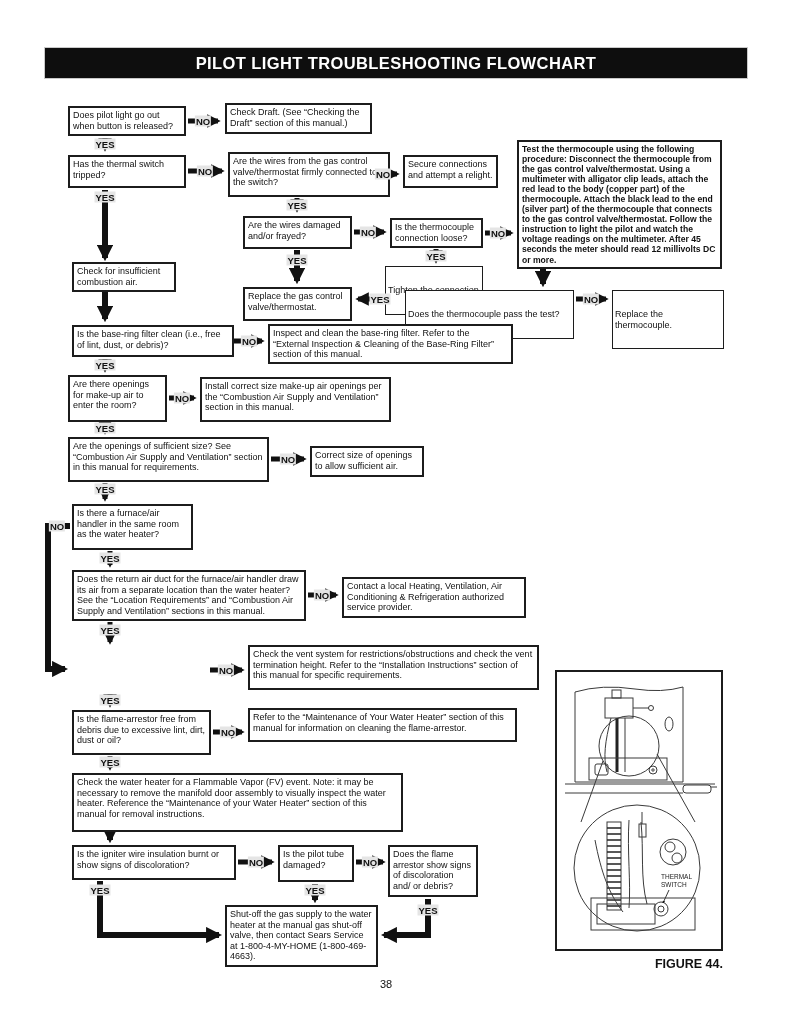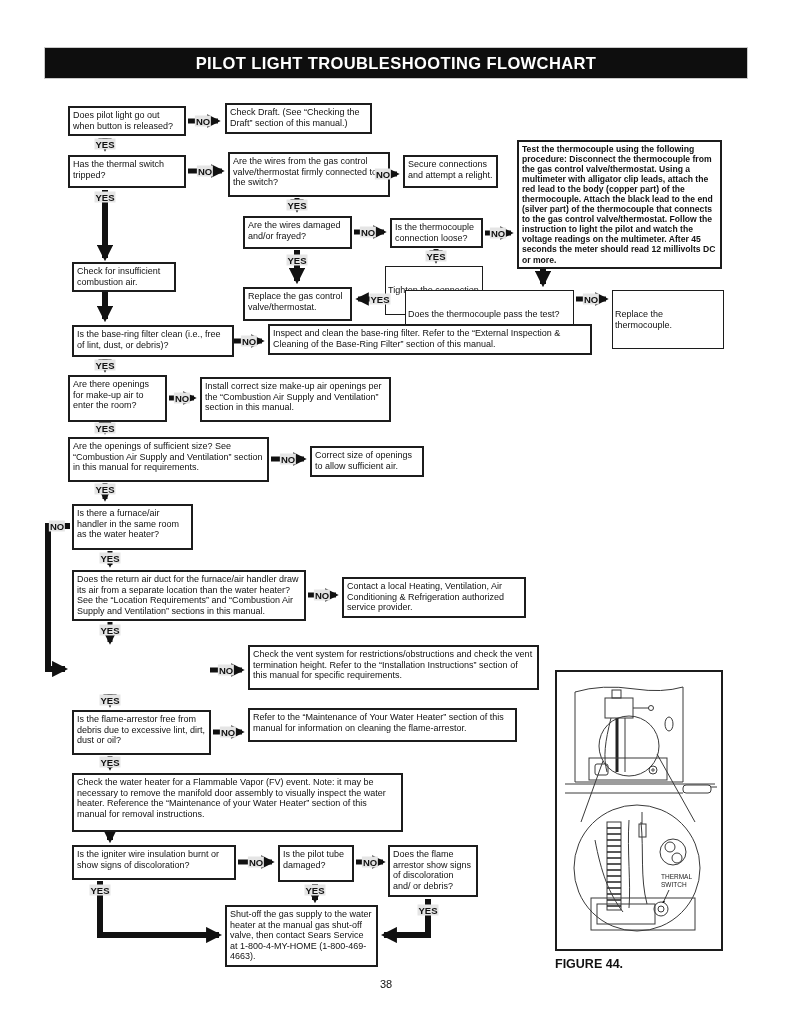--- a/index.html
+++ b/index.html
@@ -25,21 +25,21 @@
     position:absolute; z-index:5; transform:translate(-50%,-50%);
     font-weight:bold; font-size:9.5px; background:#e5e5e5; padding:0 1px;
     white-space:nowrap;
   }
   #connectors { position:absolute; left:0; top:0; z-index:1; }
   #figurebox {
     position:absolute; left:555px; top:670px; width:168px; height:281px;
     border:2px solid #1c1c1c; background:#fff; z-index:3;
   }
   #figcaption {
-    position:absolute; left:555px; top:957px; width:168px; text-align:left;
+    position:absolute; left:555px; top:957px; width:168px; text-align:right;
     font-weight:bold; font-size:12.5px; z-index:3;
   }
   #pagenum {
     position:absolute; left:356px; top:978px; width:60px; text-align:center;
     font-size:11px; z-index:3;
   }
   .figtext { font-size:6.5px; font-family:"Liberation Sans",sans-serif; fill:#222; }
 </style>
 </head>
 <body>
@@ -99,21 +99,21 @@
   <div class="bx" style="left:403px;top:155px;width:95px;min-height:33px">Secure connections and attempt a relight.</div>
   <div class="bx sm" style="left:517px;top:140px;width:205px;min-height:119px">Test the thermocouple using the following procedure: Disconnect the thermocouple from the gas control valve/thermostat. Using a multimeter with alligator clip leads, attach the red lead to the body (copper part) of the thermocouple. Attach the black lead to the end (silver part) of the thermocouple that connects to the gas control valve/thermostat. Follow the instruction to light the pilot and watch the voltage readings on the multimeter. After 45 seconds the meter should read 12 millivolts DC or more.</div>
   <div class="bx" style="left:243px;top:216px;width:109px;min-height:33px">Are the wires damaged and/or frayed?</div>
   <div class="bx" style="left:390px;top:218px;width:93px;min-height:30px">Is the thermocouple connection loose?</div>
   <div class="bx thin" style="left:385px;top:266px;width:98px;min-height:16px">Tighten the connection</div>
   <div class="bx" style="left:243px;top:287px;width:109px;min-height:34px">Replace the gas control valve/thermostat.</div>
   <div class="bx thin" style="left:405px;top:290px;width:169px;min-height:18px">Does the thermocouple pass the test?</div>
   <div class="bx thin" style="left:612px;top:290px;width:112px;min-height:18px">Replace the thermocouple.</div>
   <div class="bx" style="left:72px;top:262px;width:104px;min-height:30px">Check for insufficient combustion air.</div>
   <div class="bx" style="left:72px;top:325px;width:162px;min-height:32px">Is the base-ring filter clean (i.e., free of lint, dust, or debris)?</div>
-  <div class="bx" style="left:268px;top:324px;width:324px;min-height:31px">Inspect and clean the base-ring filter. Refer to the “External Inspection &amp; Cleaning of the Base-Ring Filter” section of this manual.</div>
+  <div class="bx" style="left:268px;top:324px;width:245px;min-height:31px">Inspect and clean the base-ring filter. Refer to the “External Inspection &amp; Cleaning of the Base-Ring Filter” section of this manual.</div>
   <div class="bx" style="left:68px;top:375px;width:99px;min-height:47px">Are there openings for make-up air to enter the room?</div>
   <div class="bx" style="left:200px;top:377px;width:191px;min-height:45px">Install correct size make-up air openings per the “Combustion Air Supply and Ventilation” section in this manual.</div>
   <div class="bx" style="left:68px;top:437px;width:201px;min-height:45px">Are the openings of sufficient size? See “Combustion Air Supply and Ventilation” section in this manual for requirements.</div>
   <div class="bx" style="left:310px;top:446px;width:114px;min-height:31px">Correct size of openings to allow sufficient air.</div>
   <div class="bx" style="left:72px;top:504px;width:121px;min-height:46px">Is there a furnace/air handler in the same room as the water heater?</div>
   <div class="bx" style="left:72px;top:570px;width:234px;min-height:51px">Does the return air duct for the furnace/air handler draw its air from a separate location than the water heater? See the “Location Requirements” and “Combustion Air Supply and Ventilation” sections in this manual.</div>
   <div class="bx" style="left:342px;top:577px;width:184px;min-height:41px">Contact a local Heating, Ventilation, Air Conditioning &amp; Refrigeration authorized service provider.</div>
   <div class="bx" style="left:248px;top:645px;width:291px;min-height:45px">Check the vent system for restrictions/obstructions and check the vent termination height. Refer to the “Installation Instructions” section of this manual for specific requirements.</div>
   <div class="bx" style="left:72px;top:710px;width:139px;min-height:45px">Is the flame-arrestor free from debris due to excessive lint, dirt, dust or oil?</div>
   <div class="bx" style="left:248px;top:708px;width:269px;min-height:34px">Refer to the “Maintenance of Your Water Heater” section of this manual for information on cleaning the flame-arrestor.</div>

